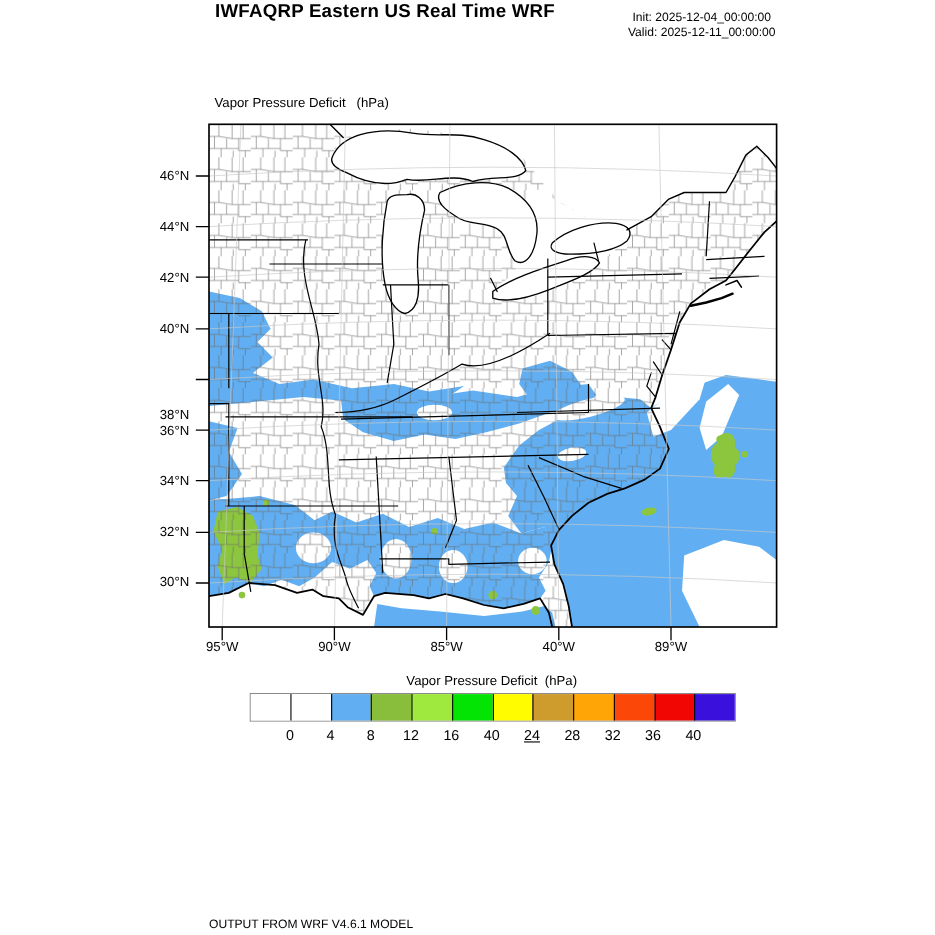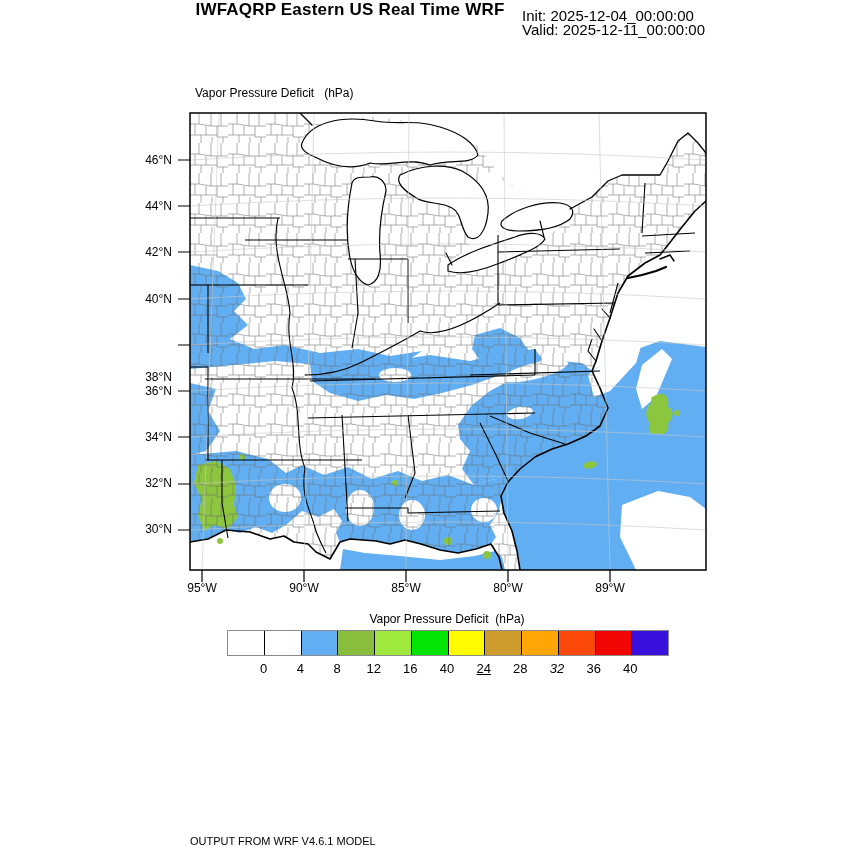--- a/index.html
+++ b/index.html
@@ -1,20 +1,20 @@
 <!DOCTYPE html>
 <html style="--vpd-blue: #61AFF2; --vpd-green: #8CC63E;"><head>
 <meta charset="utf-8">
 <style>
   html,body{margin:0;padding:0;background:#ffffff;}
   body{width:850px;height:850px;position:relative;overflow:hidden;
        font-family:"Liberation Sans", sans-serif;color:#000;}
   .abs{position:absolute;}
   .title{left:0;top:6;width:700px;text-align:center;font-size:17px;font-weight:bold;letter-spacing:.2px;}
-  .initvalid{right:145px;top:9px;text-align:left;font-size:15px;line-height:14px;}
+  .initvalid{right:145px;top:9px;text-align:center;font-size:11px;line-height:14px;}
   .fieldlabel{left:195px;top:86px;font-size:12px;white-space:pre;}
   .cbtitle{left:247px;top:612px;width:400px;text-align:center;font-size:12px;white-space:pre;}
   #colorbar{left:227px;top:630px;width:440px;height:24px;display:flex;border:1px solid #8a8a8a;box-sizing:content-box;}
   #colorbar div{flex:1 1 0;height:100%;}
   #colorbar div + div{border-left:1px solid #000;}
   .ticklab{position:absolute;font-size:13px;transform:translateX(-50%);}
   .latlab{position:absolute;font-size:12px;text-align:left;white-space:nowrap;}
   .lonlab{position:absolute;font-size:12px;transform:translateX(-50%);white-space:nowrap;}
   .footer{left:190px;top:806px;font-size:11px;line-height:14px;white-space:pre;}
   svg{display:block;}
@@ -168,21 +168,21 @@
     <span class="latlab" style="right: 678px; top: 245px;">42°N</span>
     <span class="latlab" style="right: 678px; top: 292px;">40°N</span>
     <span class="latlab" style="right: 678px; top: 338px; margin-top: 32px;">38°N</span>
     <span class="latlab" style="right: 678px; top: 384px;">36°N</span>
     <span class="latlab" style="right: 678px; top: 430px;">34°N</span>
     <span class="latlab" style="right: 678px; top: 476px;">32°N</span>
     <span class="latlab" style="right: 678px; top: 522px;">30°N</span>
     <span class="lonlab" style="left: 202px; top: 581px;">95°W</span>
     <span class="lonlab" style="left: 304px; top: 581px; text-align: right;">90°W</span>
     <span class="lonlab" style="left: 406px; top: 581px;">85°W</span>
-    <span class="lonlab" style="left: 508px; top: 581px;">80°W</span>
+    <span class="lonlab" style="left: 508px; top: 581px;">40°W</span>
     <span class="lonlab" style="left: 610px; top: 581px;">89°W</span>
   </div>
 
 <div class="abs cbtitle">Vapor Pressure Deficit  (hPa)</div>
 <div id="colorbar" class="abs">
     <div style="background: rgb(255, 255, 255);"></div>
     <div style="background: rgb(255, 255, 255);"></div>
     <div style="background: rgb(97, 175, 242);"></div>
     <div style="background: rgb(137, 190, 60);"></div>
     <div style="background: rgb(159, 232, 62);"></div>
@@ -196,21 +196,21 @@
   </div>
 <div id="cbticks">
     <span class="ticklab" style="left: 263.667px; top: 661px;">0</span>
     <span class="ticklab" style="left: 300.333px; top: 661px;">4</span>
     <span class="ticklab" style="left: 337px; top: 661px;">8</span>
     <span class="ticklab" style="left: 373.667px; top: 661px;">12</span>
     <span class="ticklab" style="left: 410.333px; top: 661px;">16</span>
     <span class="ticklab" style="left: 447px; top: 661px;">40</span>
     <span class="ticklab" style="left: 483.667px; top: 661px; text-decoration: underline;">24</span>
     <span class="ticklab" style="left: 520.333px; top: 661px;">28</span>
-    <span class="ticklab" style="left: 557px; top: 661px; font-style: italic;">32</span>
+    <span class="ticklab" style="left: 557px; top: 661px;">32</span>
     <span class="ticklab" style="left: 593.667px; top: 661px;">36</span>
     <span class="ticklab" style="left: 630.333px; top: 661px;">40</span>
   </div>
 
 <div class="abs footer">
   <div>OUTPUT FROM WRF V4.6.1 MODEL</div>
   
 </div>
 
 </body></html>

